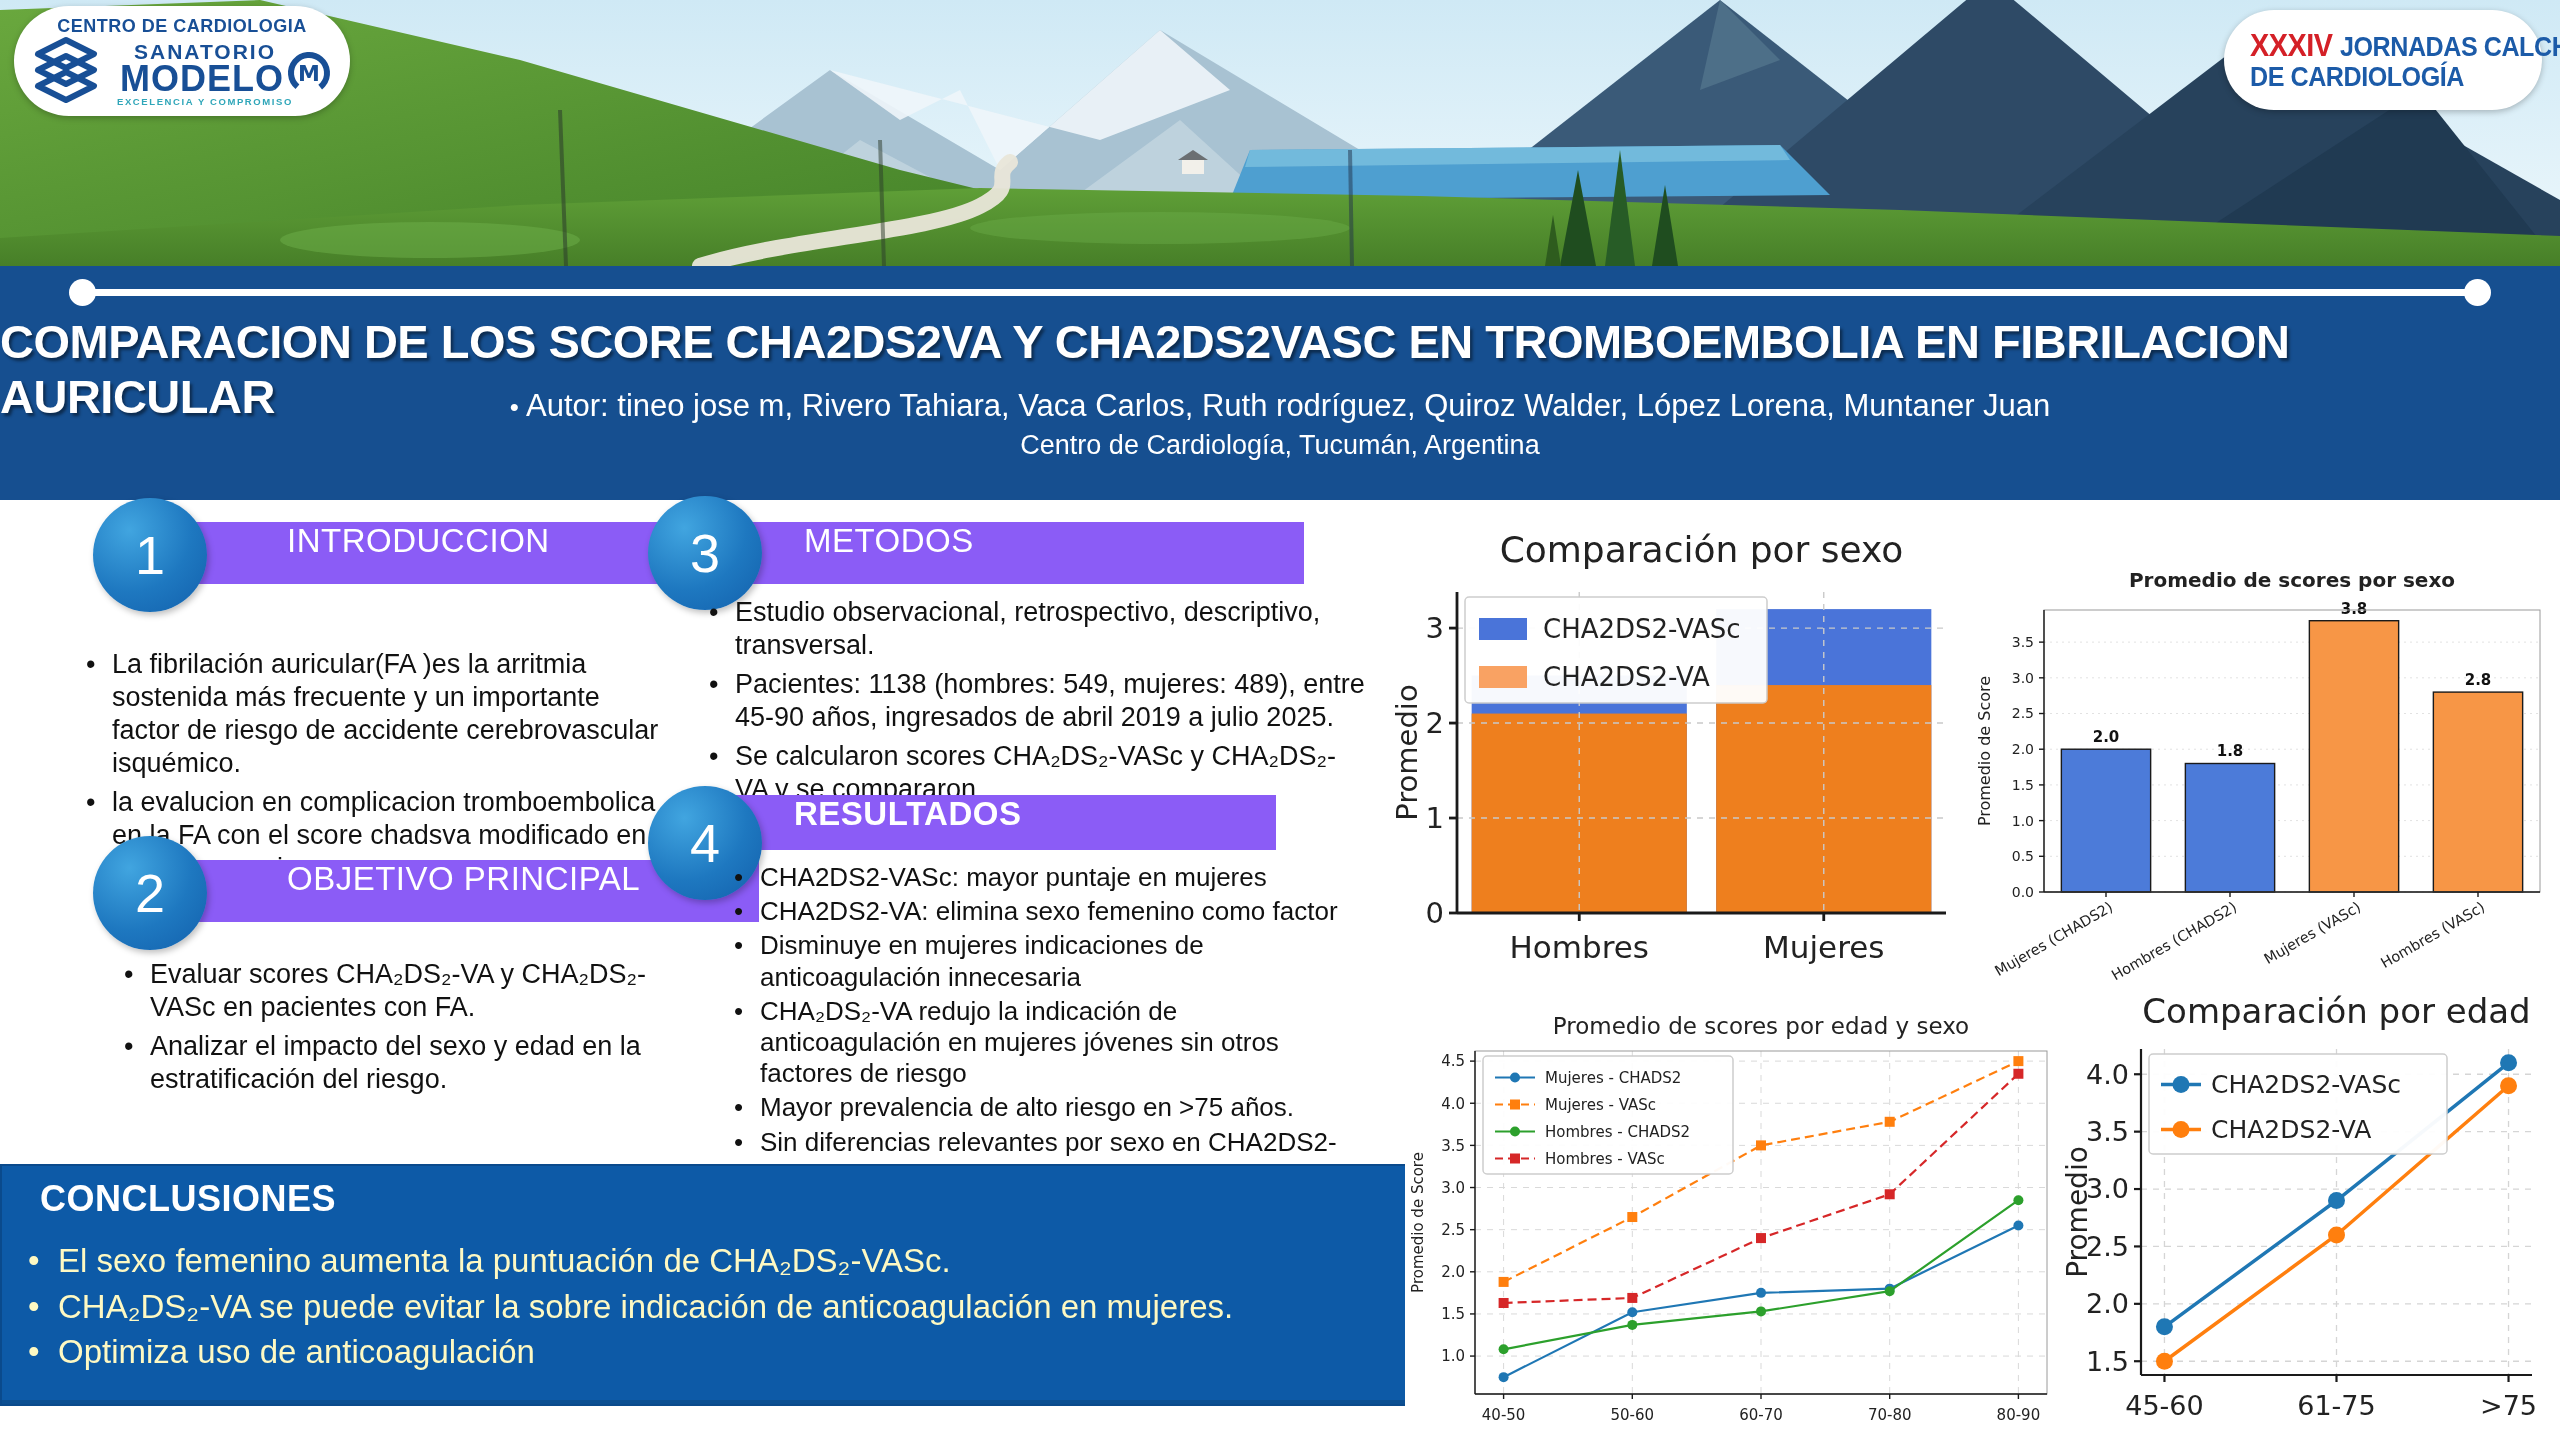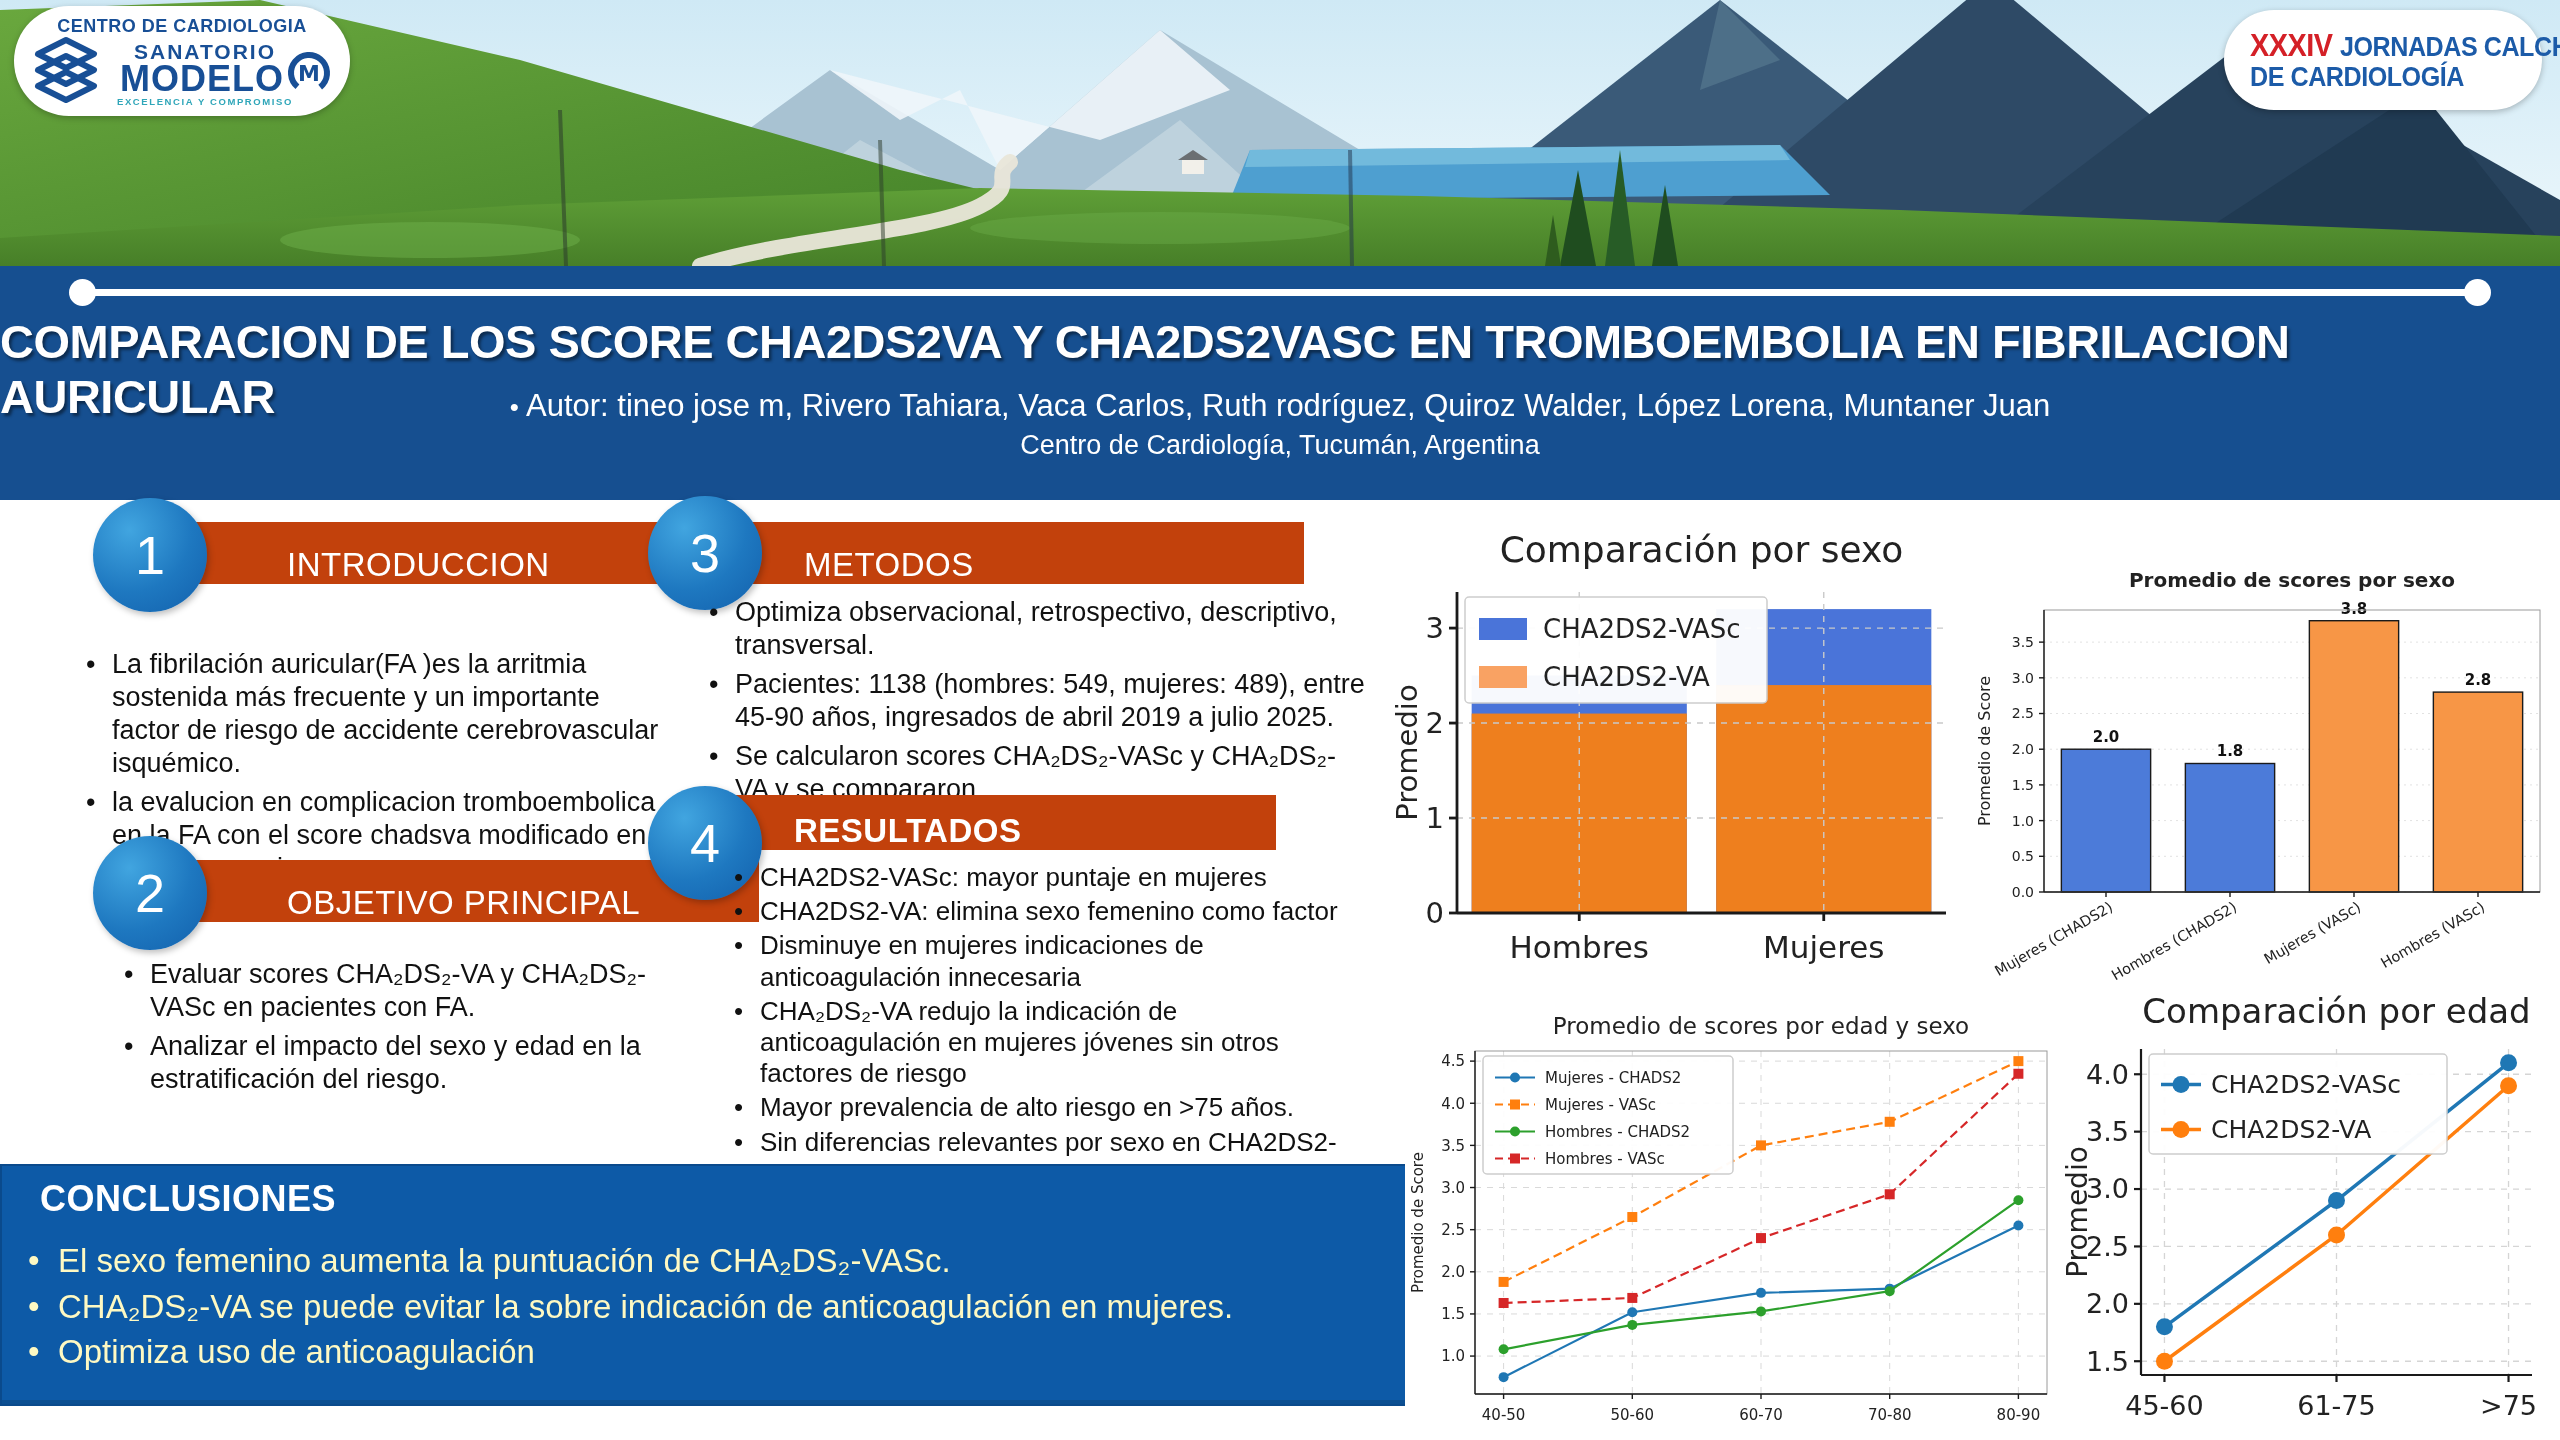--- a/index.html
+++ b/index.html
@@ -33,22 +33,22 @@
               text-shadow:2.5px 2.5px 3px rgba(0,0,0,.45);}
   .authors{position:absolute;left:0;top:122px;width:100%;margin:0;padding:0;text-align:center;color:#ffffff;font-size:31px;list-style:none;}
   .authors li{display:inline;} .authors li::before{content:"•  ";font-size:26px;}
   .affil{position:absolute;left:0;top:164px;width:100%;text-align:center;color:#ffffff;font-size:27px;}
 
   
   .num-circle{position:absolute;width:114px;height:114px;border-radius:50%;
               background:radial-gradient(circle at 32% 28%,#41a5e0,#1e78c0 55%,#1565b0 90%);
               color:#fff;font-size:54px;display:flex;align-items:center;justify-content:center;
               box-shadow:2px 3px 6px rgba(0,0,0,.25);}
-  .sec-bar{position:absolute;height:62px;background:#c2410c;color:#ffffff;font-size:33px;
-           display:flex;align-items:flex-end;letter-spacing:.5px;}
+  .sec-bar{position:absolute;height:62px;background:#8b5cf6;color:#ffffff;font-size:33px;
+           display:flex;align-items:flex-start;letter-spacing:.5px;}
   .c1{left:93px;top:498px;} .b1{left:165px;top:522px;width:472px;padding-left:122px;}
   .c2{left:93px;top:836px;} .b2{left:165px;top:860px;width:472px;padding-left:122px;}
   .c3{left:648px;top:496px;} .b3{left:722px;top:522px;width:500px;padding-left:82px;}
   .c4{left:648px;top:786px;} .b4{left:722px;top:795px;width:482px;height:55px;padding-left:72px;font-weight:bold;}
 
   .bullets{margin:0;padding:0;list-style:none;color:#111;font-size:27px;line-height:1.22;}
   .bullets li{position:relative;margin-left:30px;margin-bottom:6px;}
   .bullets li::before{content:"•";position:absolute;left:-26px;}
   .intro-text{position:absolute;left:82px;top:648px;width:585px;}
   .obj-text{position:absolute;left:120px;top:958px;width:570px;}
@@ -195,21 +195,21 @@
   </div>
 
   <div class="sec-bar b3">
     <span>METODOS</span>
   </div>
   <div class="num-circle c3">
     <span>3</span>
   </div>
   <div class="met-text">
     <ul class="bullets">
-        <li>Optimiza observacional, retrospectivo, descriptivo, transversal.</li>
+        <li>Estudio observacional, retrospectivo, descriptivo, transversal.</li>
         <li>Pacientes: 1138 (hombres: 549, mujeres: 489), entre 45-90 años, ingresados de abril 2019 a julio 2025.</li>
         <li>Se calcularon scores CHA₂DS₂-VASc y CHA₂DS₂-VA y se compararon.</li>
       </ul>
   </div>
 
   <div class="sec-bar b4">
     <span>RESULTADOS</span>
   </div>
   <div class="num-circle c4">
     <span>4</span>

